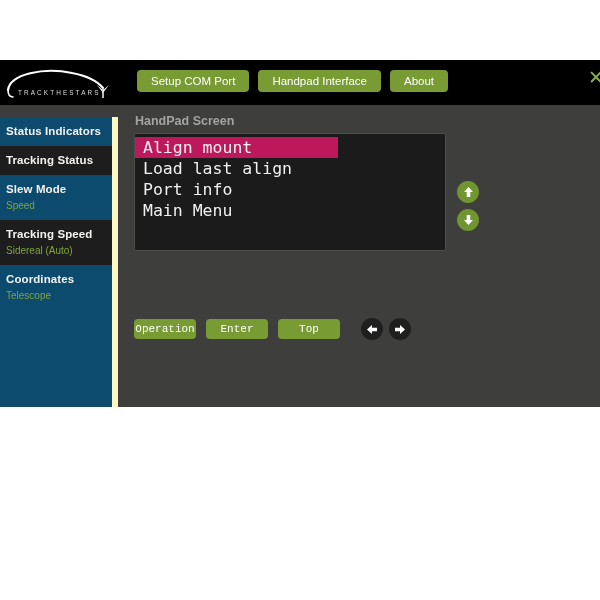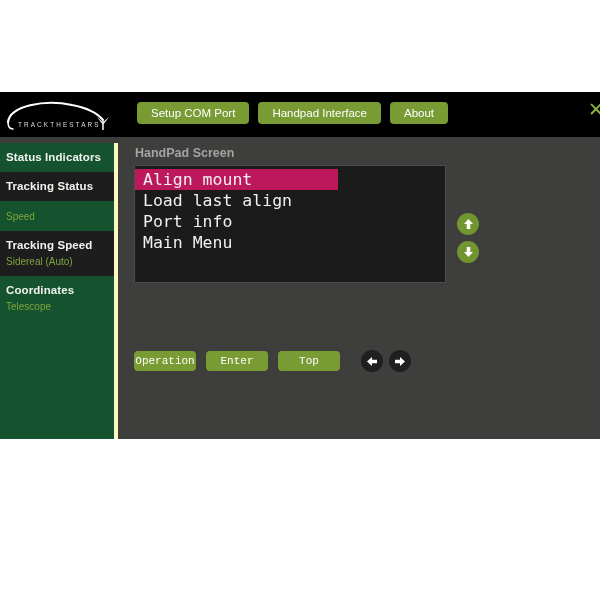--- a/index.html
+++ b/index.html
@@ -13,21 +13,20 @@
   }
 
   #app {
     position: absolute;
     left: 0;
     top: 60px;
     width: 600px;
     height: 347px;
     background: #3c3c3a;
     overflow: hidden;
-    margin-top: 32px;
   }
 
   
   .header {
     position: absolute;
     left: 0; top: 0;
     width: 600px;
     height: 45px;
     background: #000000;
   }
@@ -72,25 +71,25 @@
     font-size: 19px;
     line-height: 19px;
     font-family: "Liberation Sans", sans-serif;
     cursor: pointer;
   }
 
   
   .sidebar {
     position: absolute;
     left: 0;
-    top: 51px;
+    top: 57px;
     width: 118px;
     height: 430px;
-    background: #14532d;
-    border-right: 4px solid #fef9c3;
+    background: #0c4a6e;
+    border-right: 6px solid #fef9c3;
     box-sizing: border-box;
   }
 
   .side-sec {
     padding: 7px 0 7px 6px;
     box-sizing: border-box;
   }
   .side-sec.band { background: #1d1d1d; }
 
   .side-title {
@@ -257,20 +256,21 @@
 
     <div class="side-sec">
       <div class="side-title">Status Indicators</div>
     </div>
 
     <div class="side-sec band">
       <div class="side-title">Tracking Status</div>
     </div>
 
     <div class="side-sec">
+      <div class="side-title">Slew Mode</div>
       <div class="side-value">Speed</div>
     </div>
 
     <div class="side-sec band">
       <div class="side-title">Tracking Speed</div>
       <div class="side-value">Sidereal (Auto)</div>
     </div>
 
     <div class="side-sec">
       <div class="side-title">Coordinates</div>

